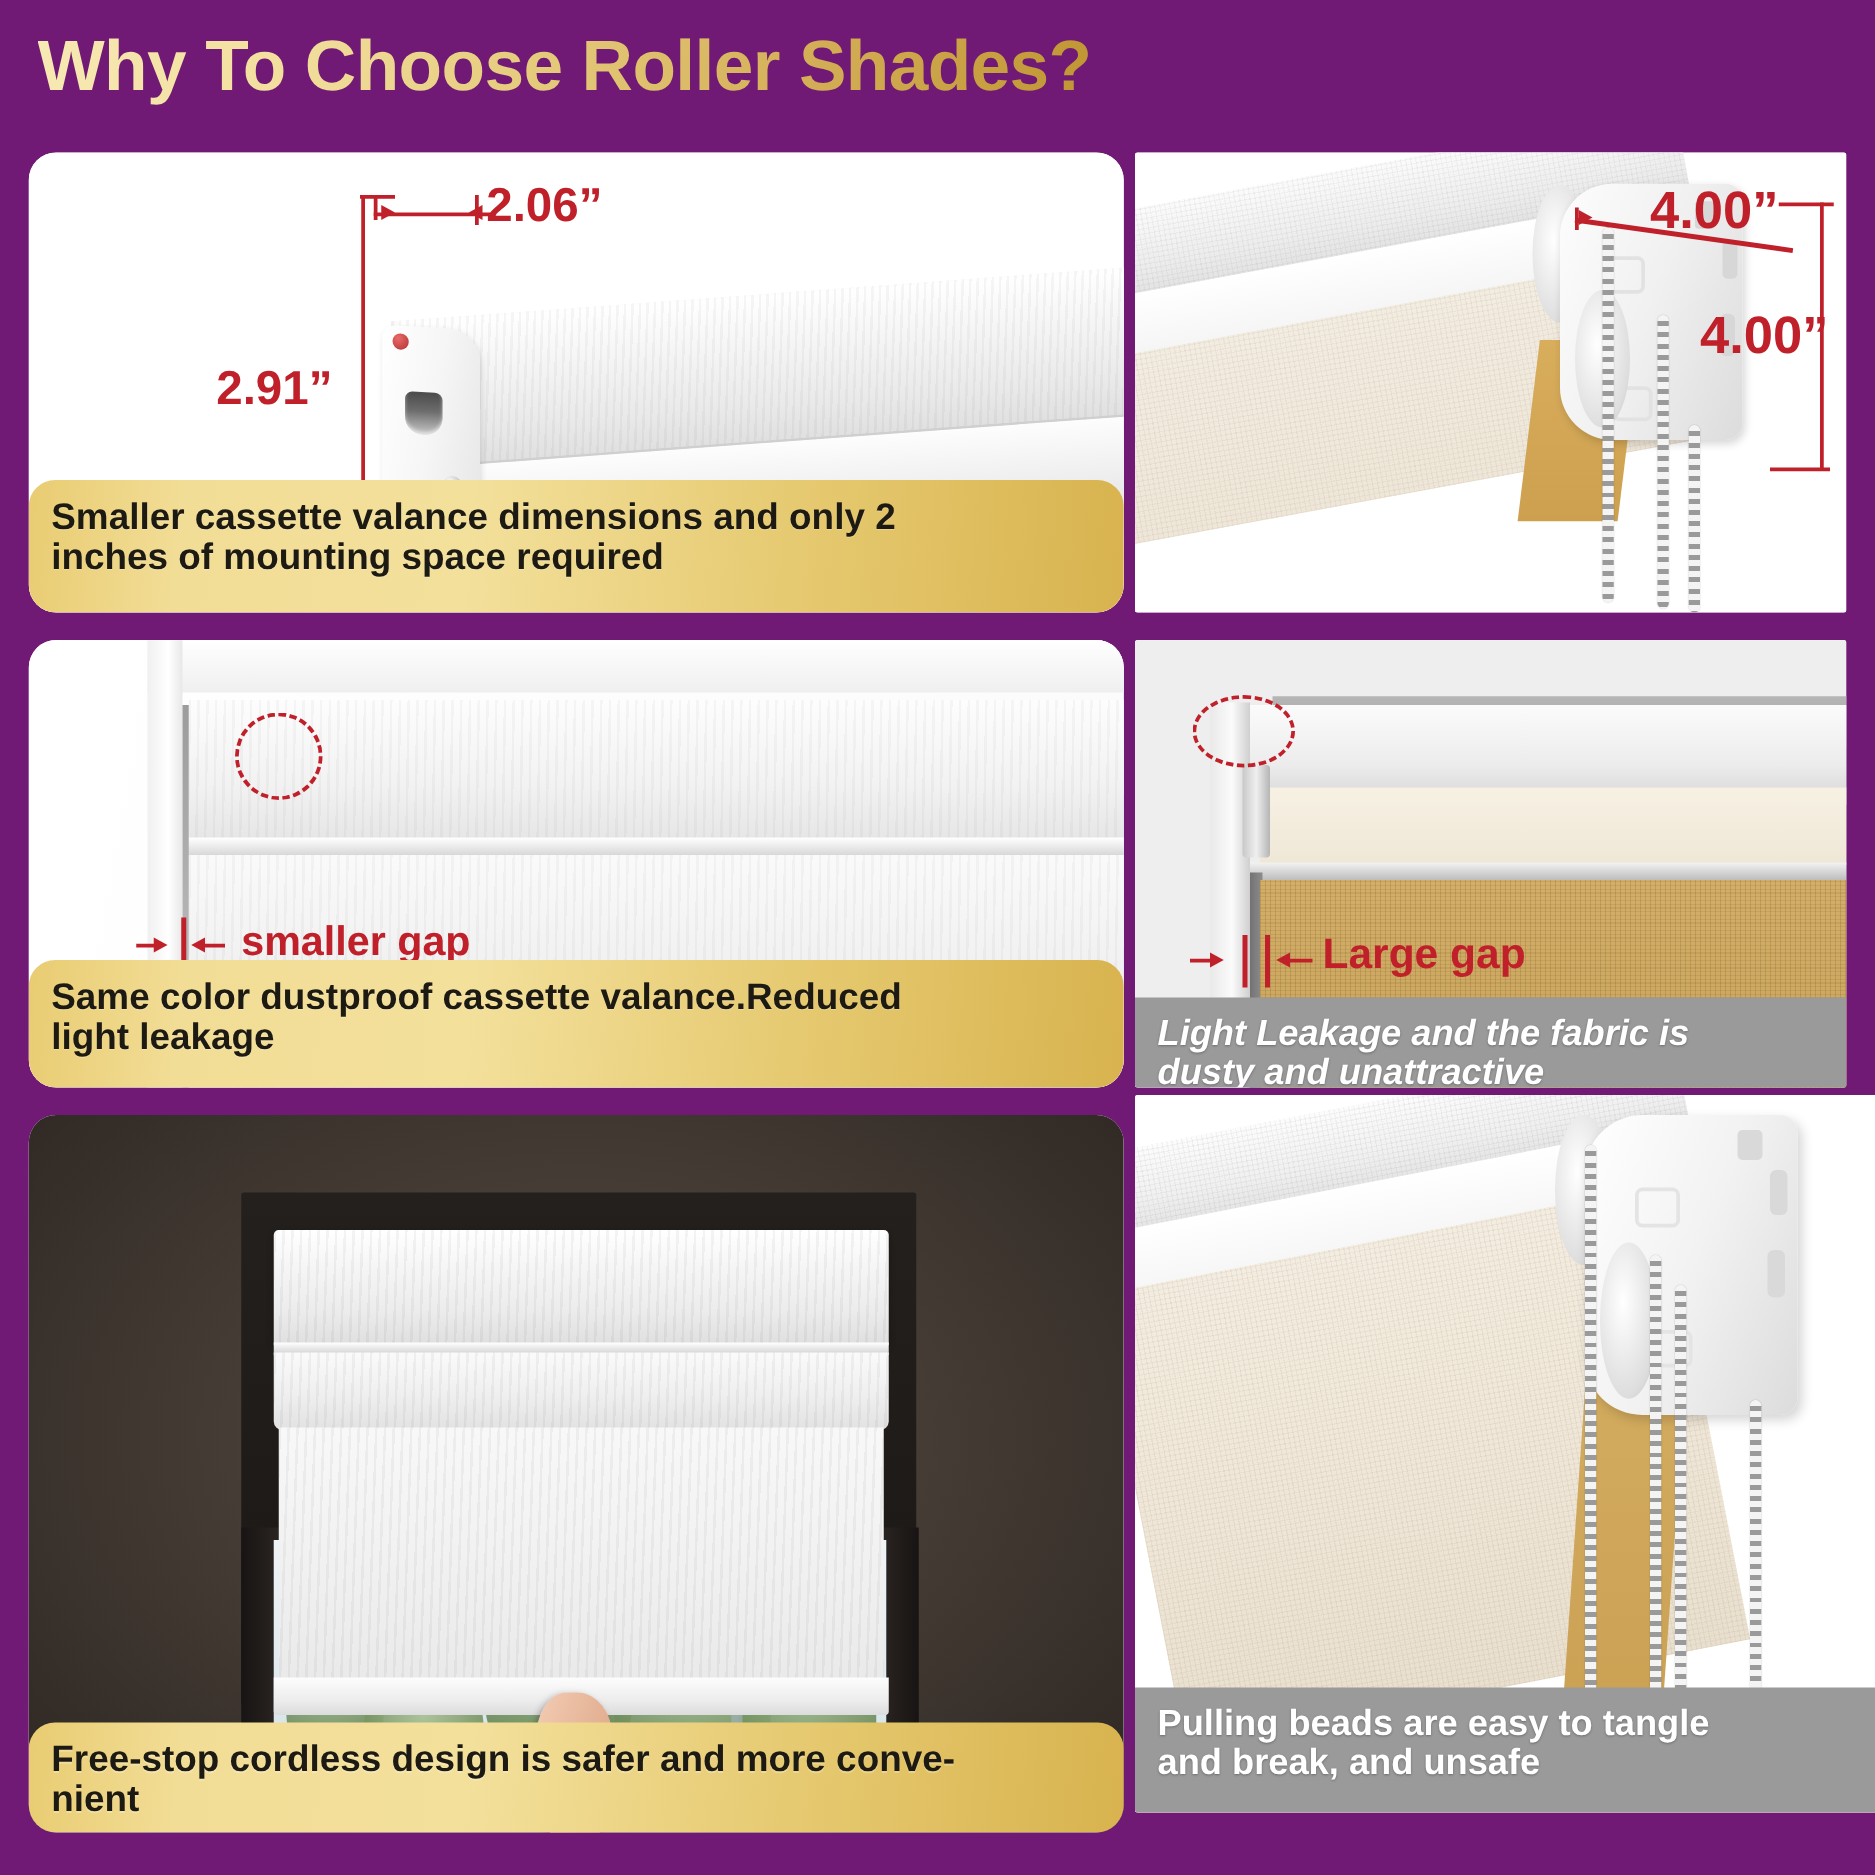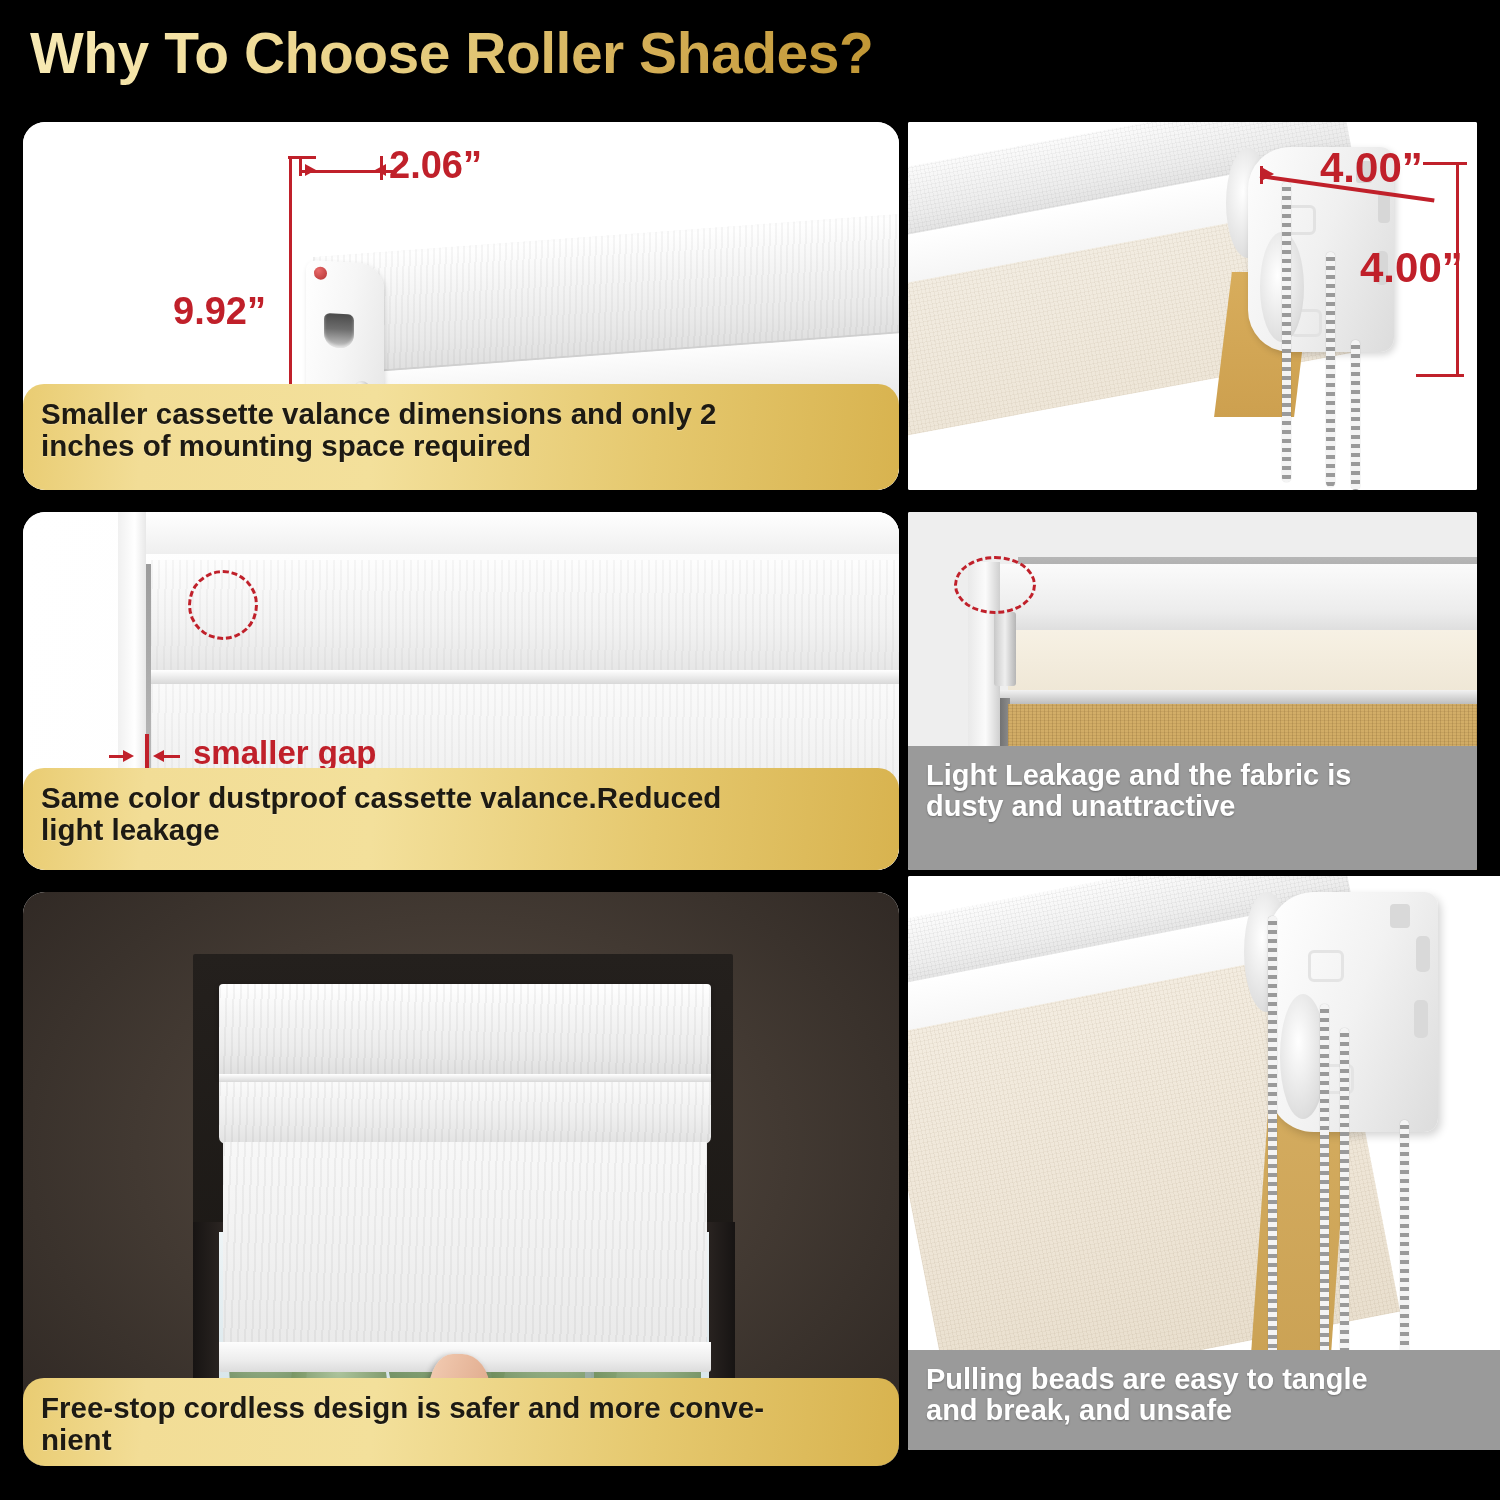--- a/index.html
+++ b/index.html
@@ -3,21 +3,21 @@
 <meta charset="utf-8">
 <title>Why To Choose Roller Shades?</title>
 <style>
   * { box-sizing: border-box; margin: 0; padding: 0; }
   html, body {
     width: 1500px; height: 1500px;
     background: #262626;
     font-family: "Liberation Sans", sans-serif;
     overflow: hidden;
   }
-  .page { position: relative; width: 1500px; height: 1500px; background: #000000; }
+  .page { position: relative; width: 1500px; height: 1500px; background: #701a75; }
 
   
   .title {
     position: absolute; left: 30px; top: 20px;
     font-size: 57px; font-weight: bold; letter-spacing: -0.5px;
     background: linear-gradient(100deg, #f7e9b4 0%, #f3e0a0 22%, #e3c878 50%, #d3ad55 74%, #c09634 100%);
     -webkit-background-clip: text; background-clip: text;
     -webkit-text-fill-color: transparent; color: #d9b85c;
     text-shadow: 0 0 0 rgba(0,0,0,0);
     white-space: nowrap;
@@ -50,21 +50,21 @@
     text-shadow: 0 1px 0 rgba(255,255,255,.25);
     border-radius: 21px;
   }
   .cap.gray {
     background: #9a9a9a; color: #ffffff;
     text-shadow: 0 1px 2px rgba(0,0,0,.30);
   }
   .cap1 { bottom: 0; height: 106px; font-size: 29.5px; }
   .cap2 { bottom: 0; height: 105px; font-size: 30px; }
   .cap3 { bottom: 0; height: 102px; font-size: 29.5px; }
-  .cap4 { bottom: 0; height: 124px; font-size: 29px; }
+  .cap4 { bottom: 0; height: 72px; font-size: 29px; font-style: italic; }
   .cap5 { bottom: 0; height: 88px; font-size: 29.5px; }
   .cap6 { bottom: 0; height: 100px; font-size: 29px; }
 
   
   .scene { position: absolute; inset: 0; }
 
   
   .p1 .bg { position:absolute; inset:0; background:#ffffff; }
   .p1 .shade-body {
     position: absolute; left: 290px; top: 135px; width: 640px; height: 130px;
@@ -285,21 +285,21 @@
       <div class="dim" style="left:276px; top:34px; width:3px; height:20px;"></div>
       <div class="dim" style="left:276px; top:48px; width:96px; height:3px;"></div>
       <div class="arrow-r" style="left:282px; top:42px;"></div>
       <div class="arrow-l" style="left:352px; top:42px;"></div>
       <div class="dim" style="left:357px; top:34px; width:3px; height:24px;"></div>
       <div class="dimlabel" style="left:366px; top:22px; font-size:38px;">2.06”</div>
 
       <div class="dim" style="left:265px; top:34px; width:28px; height:3px;"></div>
       <div class="dim" style="left:266px; top:34px; width:3px; height:314px;"></div>
       <div class="dim" style="left:253px; top:345px; width:38px; height:3px;"></div>
-      <div class="dimlabel" style="left:150px; top:168px; font-size:38px;">9.92”</div>
+      <div class="dimlabel" style="left:150px; top:168px; font-size:38px;">2.91”</div>
     </div>
     <div class="cap gold cap1">Smaller cassette valance dimensions and only 2
 inches of mounting space required</div>
   </div>
 
   <div class="panel right p2">
     <div class="scene">
       <div class="bg2"></div>
       <div class="beam"></div>
       <div class="whitefab"></div>

